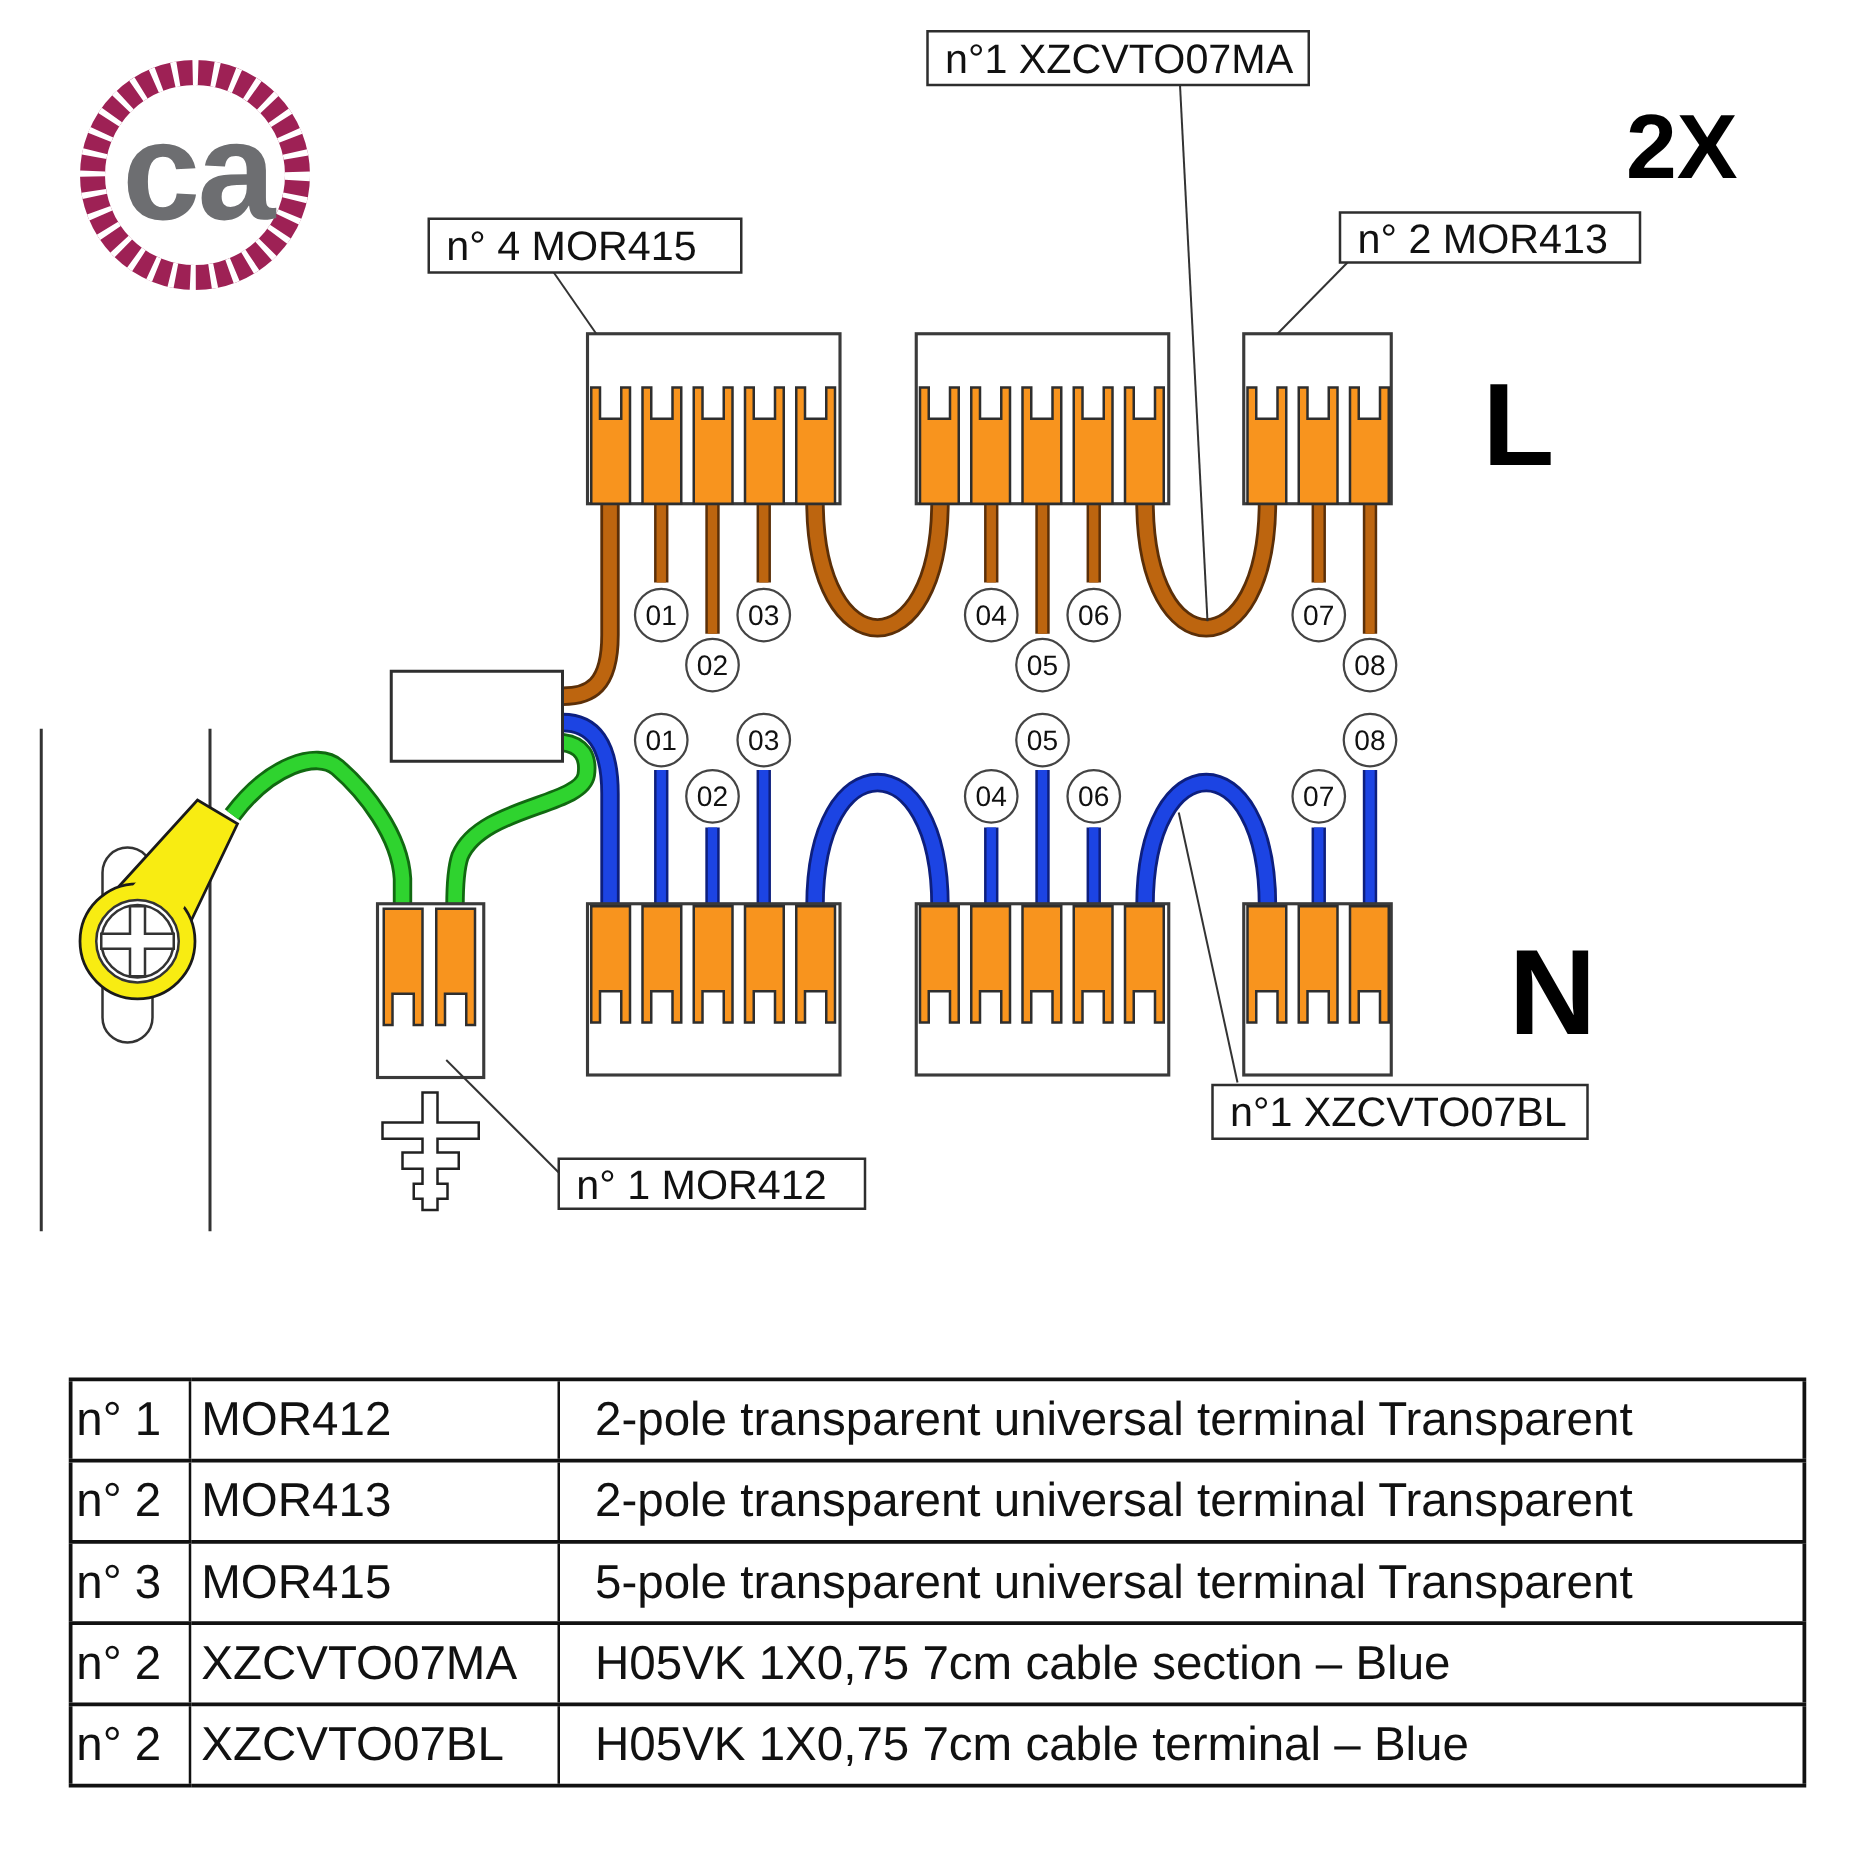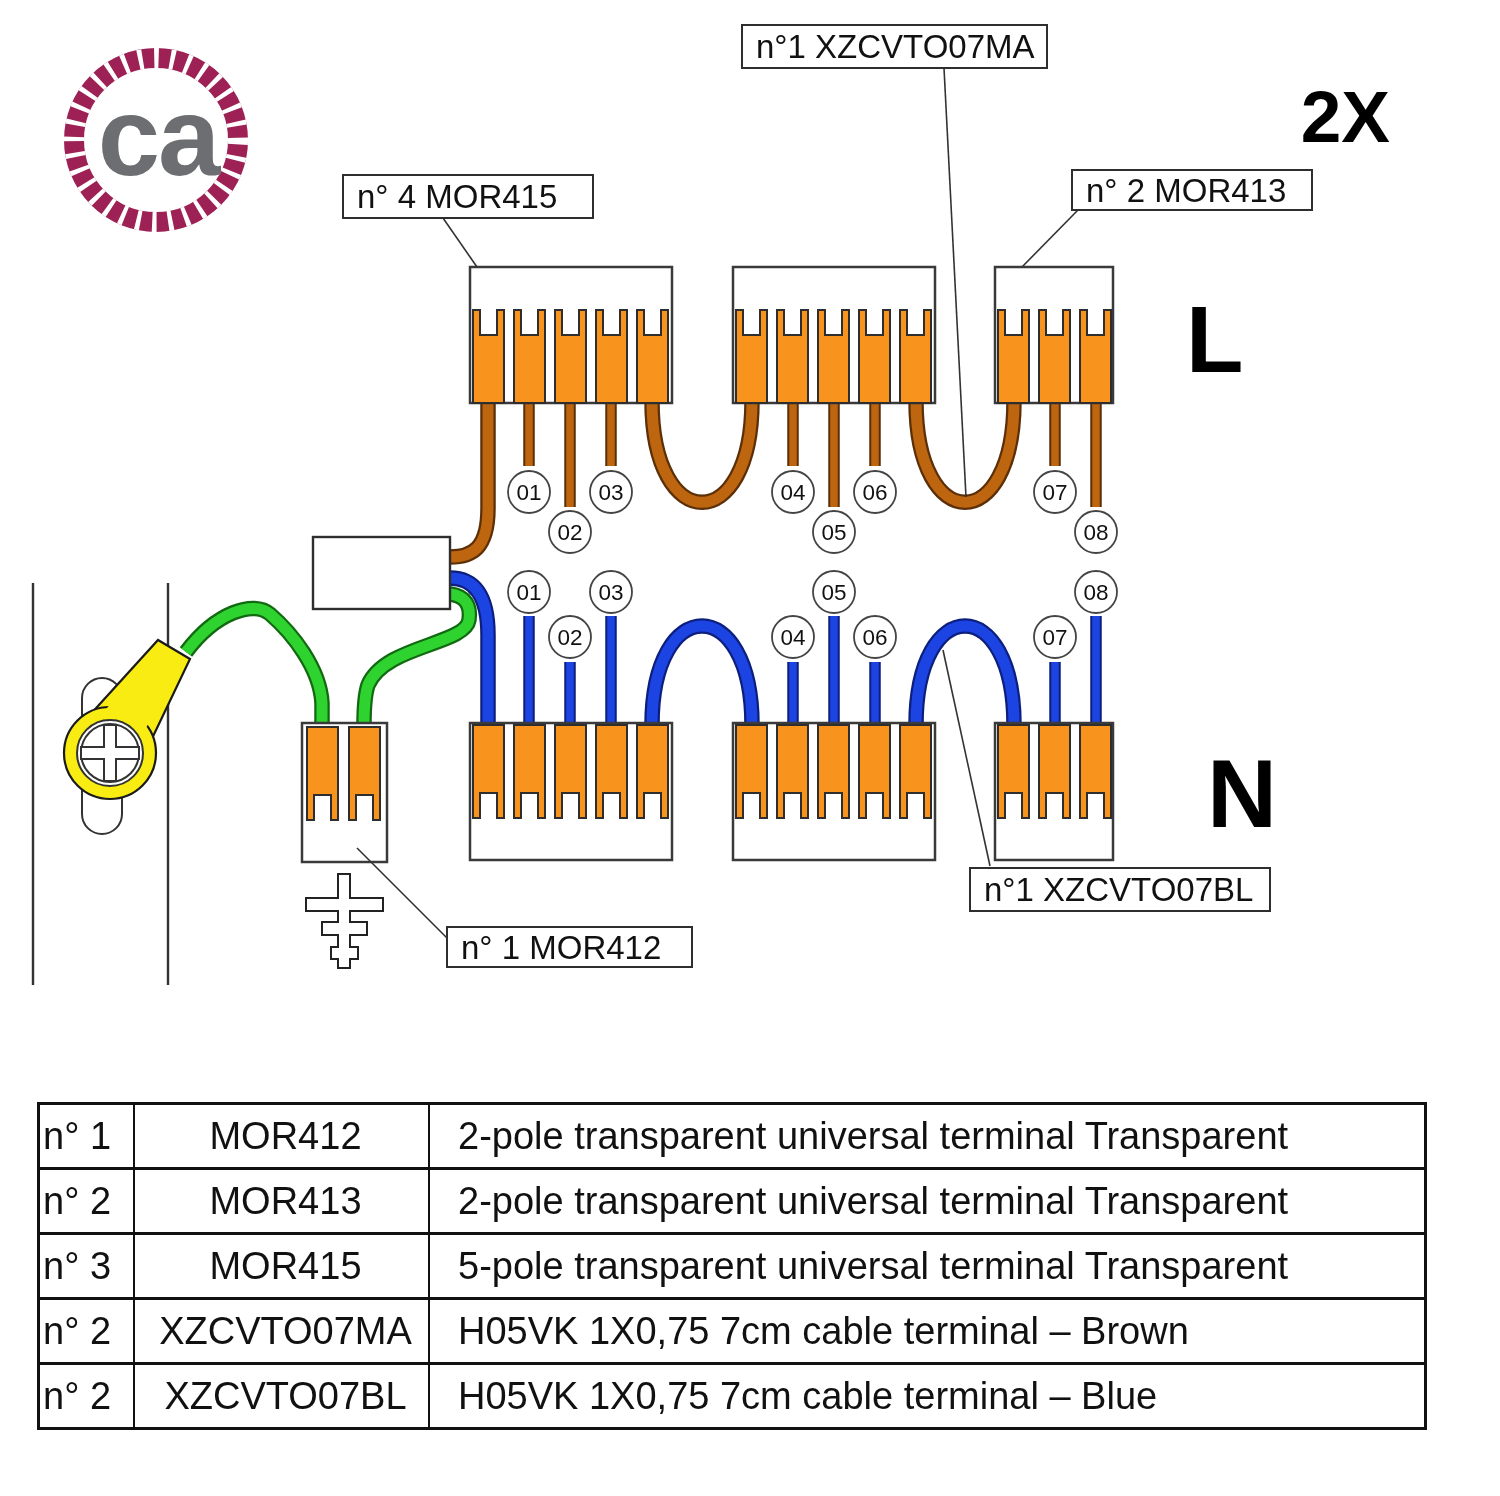--- a/index.html
+++ b/index.html
@@ -26,27 +26,27 @@
   .capsule{fill:#fff;stroke:#333;stroke-width:2;}
   .yellow{fill:#f8ec12;stroke:#1a1a1a;stroke-width:2.2;}
   .yellowfill{fill:#f8ec12;stroke:none;}
   .whitepart{fill:#fff;stroke:#333;stroke-width:2;}
   .earth{fill:#fff;stroke:#222;stroke-width:2;}
   .ropering{fill:none;stroke:#9e2155;stroke-width:20;}
   .ropedash{fill:none;stroke:#ffffff;stroke-width:20;stroke-dasharray:4.5 11.5;}
   .catext{font-weight:bold;font-size:112px;fill:#6d6e71;text-anchor:middle;letter-spacing:-2px;}
 
   
-  .bom{position:absolute;left:37px;top:1102px;width:1390px;border-collapse:collapse;
+  .bom{position:absolute;left:55px;top:1102px;width:1390px;border-collapse:collapse;
        font-size:38px;color:#111;table-layout:fixed;}
   .bom td{border:2px solid #111;border-top-width:3px;border-bottom-width:3px;
           height:62px;padding:0;white-space:nowrap;overflow:hidden;}
   .bom{border:3px solid #111;}
   .bom td.c1{width:90px;padding-left:3px;}
-  .bom td.c2{width:285px;padding-left:8px;text-align:center;}
+  .bom td.c2{width:285px;padding-left:8px;}
   .bom td.c3{padding-left:28px;}
 </style>
 </head>
 <body>
 
 <div class="canvas">
 
 <svg width="1500" height="1080" viewBox="0 0 1500 1080">
   <defs>
     <path id="pole" d="M0,0 H7 V25 H24 V0 H31 V93 H0 Z"></path>
@@ -308,21 +308,21 @@
       <td class="c3">2-pole transparent universal terminal Transparent</td>
     </tr>
     <tr>
       <td class="c1">n° 3</td>
       <td class="c2">MOR415</td>
       <td class="c3">5-pole transparent universal terminal Transparent</td>
     </tr>
     <tr>
       <td class="c1">n° 2</td>
       <td class="c2">XZCVTO07MA</td>
-      <td class="c3">H05VK 1X0,75 7cm cable terminal – Brown</td>
+      <td class="c3">H05VK 1X0,75 7cm cable section – Blue</td>
     </tr>
     <tr>
       <td class="c1">n° 2</td>
       <td class="c2">XZCVTO07BL</td>
       <td class="c3">H05VK 1X0,75 7cm cable terminal – Blue</td>
     </tr>
   </tbody>
 </table>
 
 </div>

